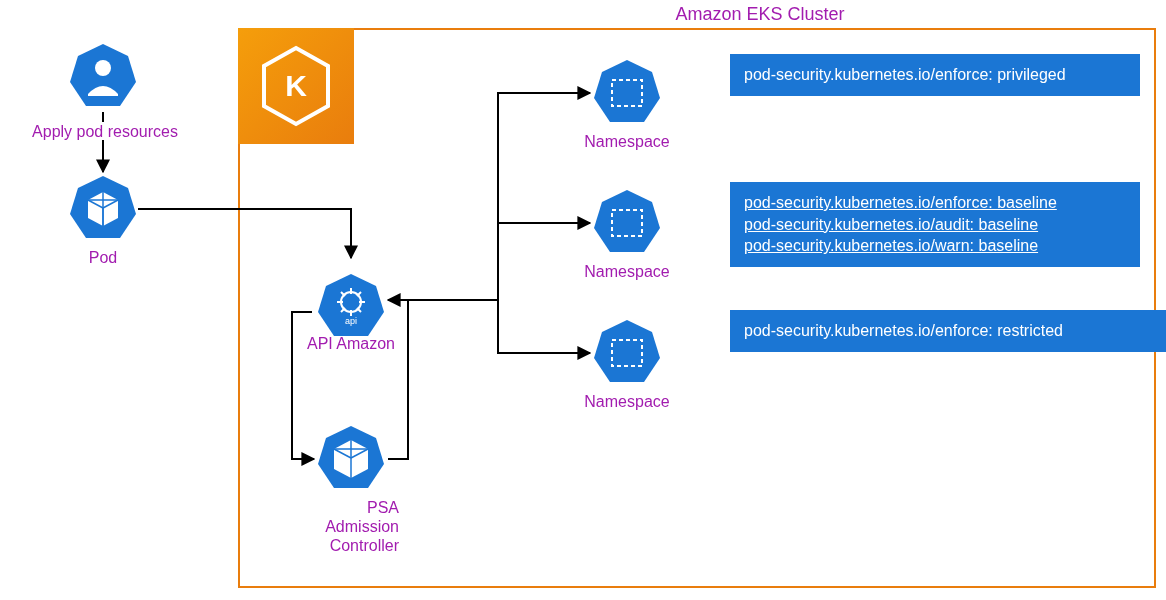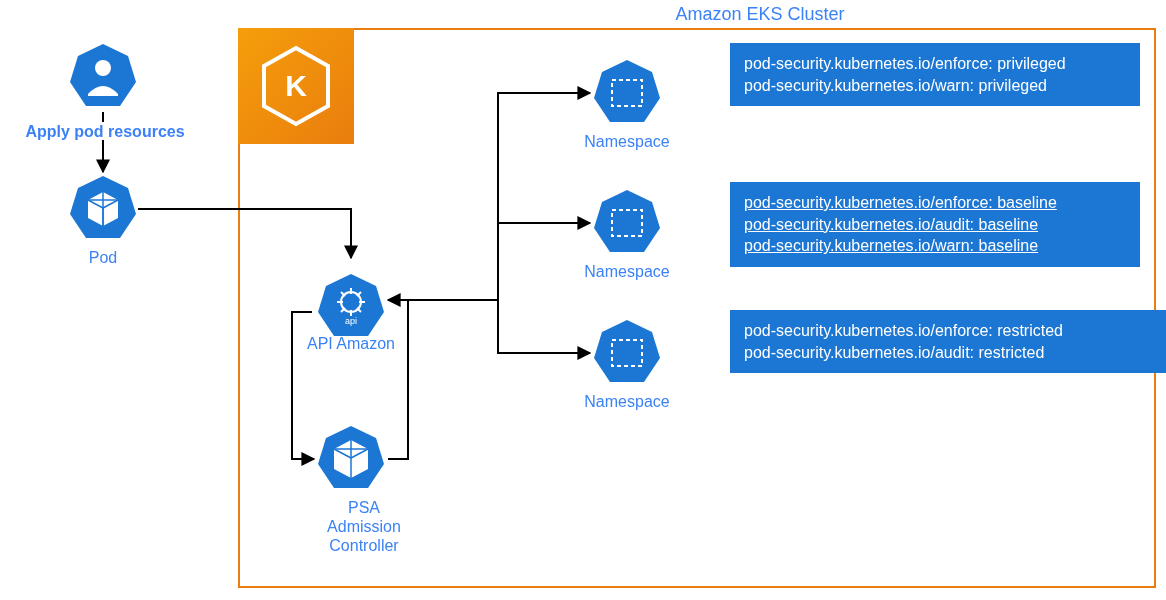--- a/index.html
+++ b/index.html
@@ -9,21 +9,21 @@
     width: 1166px;
     height: 600px;
     font-family: Arial, Helvetica, sans-serif;
     background: #ffffff;
     position: relative;
     overflow: hidden;
   }
   .abs { position: absolute; }
   .label {
     font-size: 16px;
-    color: #3b82f6;
+    color: #a21caf;
     text-align: center;
     line-height: 1.2;
   }
   .policy-box {
     background: #1b76d4;
     color: #fff;
     font-size: 16px;
     line-height: 1.35;
     padding: 10px 14px;
   }
@@ -45,21 +45,21 @@
   </svg>
 </div>
 
 <div class="abs" style="left:68px; top:42px;">
   <svg width="70" height="70" viewBox="0 0 70 70">
     <polygon points="35,2 60,14 68,40 52,64 18,64 2,40 10,14" fill="#1b76d4"></polygon>
     <circle cx="35" cy="26" r="8" fill="#ffffff"></circle>
     <path d="M20,52 Q35,36 50,52 L50,54 L20,54 Z" fill="#ffffff"></path>
   </svg>
 </div>
-<div class="abs label" style="left:25px; top:122px; width:160px;font-weight:bold;">Apply pod resources</div>
+<div class="abs label" style="left:25px; top:122px; width:160px;">Apply pod resources</div>
 
 <div class="abs" style="left:68px; top:174px;">
   <svg width="70" height="70" viewBox="0 0 70 70">
     <polygon points="35,2 60,14 68,40 52,64 18,64 2,40 10,14" fill="#1b76d4"></polygon>
 
     <polygon points="35,18 50,26 50,44 35,52 20,44 20,26" fill="#ffffff"></polygon>
     <line x1="35" y1="18" x2="35" y2="52" stroke="#1b76d4" stroke-width="1.5"></line>
     <line x1="20" y1="26" x2="50" y2="26" stroke="#1b76d4" stroke-width="1.5"></line>
     <line x1="35" y1="34" x2="50" y2="26" stroke="#1b76d4" stroke-width="1.5"></line>
     <line x1="35" y1="34" x2="20" y2="26" stroke="#1b76d4" stroke-width="1.5"></line>
@@ -91,21 +91,21 @@
 <div class="abs" style="left:316px; top:424px;">
   <svg width="70" height="70" viewBox="0 0 70 70">
     <polygon points="35,2 60,14 68,40 52,64 18,64 2,40 10,14" fill="#1b76d4"></polygon>
     <polygon points="35,16 52,25 52,45 35,54 18,45 18,25" fill="#ffffff"></polygon>
     <line x1="35" y1="16" x2="35" y2="54" stroke="#1b76d4" stroke-width="1.5"></line>
     <line x1="18" y1="25" x2="52" y2="25" stroke="#1b76d4" stroke-width="1.5"></line>
     <line x1="35" y1="34" x2="52" y2="25" stroke="#1b76d4" stroke-width="1.5"></line>
     <line x1="35" y1="34" x2="18" y2="25" stroke="#1b76d4" stroke-width="1.5"></line>
   </svg>
 </div>
-<div class="abs label" style="left:319px; top:498px; width:90px; white-space:pre-line;">PSA
+<div class="abs label" style="left:309px; top:498px; width:90px; white-space:pre-line;text-align:right;">PSA
 Admission
 Controller</div>
 
 <div class="abs" style="left:592px; top:58px;">
   <svg width="70" height="70" viewBox="0 0 70 70">
     <polygon points="35,2 60,14 68,40 52,64 18,64 2,40 10,14" fill="#1b76d4"></polygon>
     <rect x="20" y="22" width="30" height="26" fill="none" stroke="#fff" stroke-width="2" stroke-dasharray="4,3"></rect>
   </svg>
 </div>
 <div class="abs label" style="left:572px; top:132px; width:110px;">Namespace</div>
@@ -119,34 +119,32 @@
 <div class="abs label" style="left:572px; top:262px; width:110px;">Namespace</div>
 
 <div class="abs" style="left:592px; top:318px;">
   <svg width="70" height="70" viewBox="0 0 70 70">
     <polygon points="35,2 60,14 68,40 52,64 18,64 2,40 10,14" fill="#1b76d4"></polygon>
     <rect x="20" y="22" width="30" height="26" fill="none" stroke="#fff" stroke-width="2" stroke-dasharray="4,3"></rect>
   </svg>
 </div>
 <div class="abs label" style="left:572px; top:392px; width:110px;">Namespace</div>
 
-<div class="abs policy-box" style="left:730px; top:43px; width:410px;">
+<div class="abs policy-box" style="left:730px; top:54px; width:410px;">
   <div>pod-security.kubernetes.io/enforce: privileged</div>
-  <div>pod-security.kubernetes.io/warn: privileged</div>
 </div>
 
 <div class="abs policy-box" style="left:730px; top:182px; width:410px;text-decoration:underline;">
   <div>pod-security.kubernetes.io/enforce: baseline</div>
   <div>pod-security.kubernetes.io/audit: baseline</div>
   <div>pod-security.kubernetes.io/warn: baseline</div>
 </div>
 
 <div class="abs policy-box" style="left:730px; top:310px; width:450px;">
   <div>pod-security.kubernetes.io/enforce: restricted</div>
-  <div>pod-security.kubernetes.io/audit: restricted</div>
 </div>
 
 <svg class="abs" style="left:0; top:0;" width="1166" height="600">
   <defs>
     <marker id="ah" viewBox="0 0 10 10" refX="9" refY="5" markerWidth="7" markerHeight="7" orient="auto-start-reverse">
       <path d="M0,0 L10,5 L0,10 Z" fill="#000"></path>
     </marker>
   </defs>
 
   <line x1="103" y1="112" x2="103" y2="122" stroke="#000" stroke-width="2"></line>

